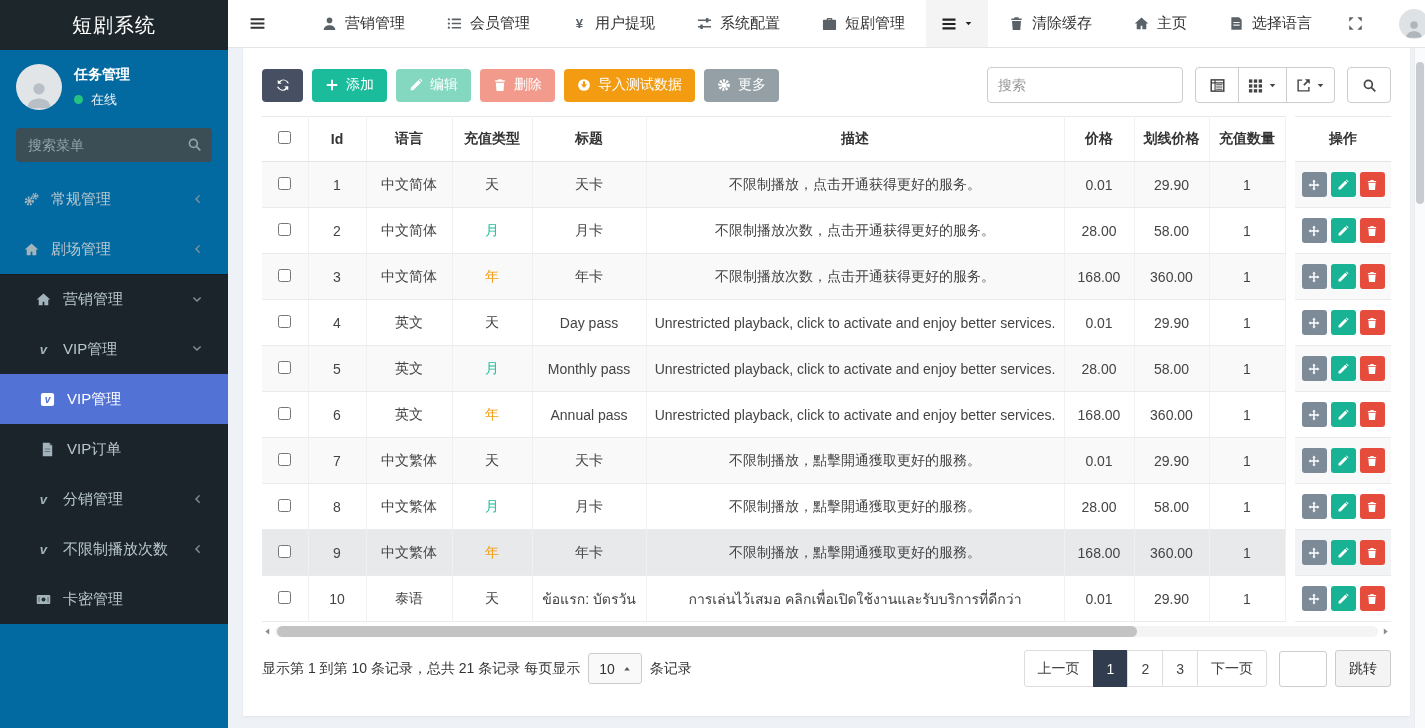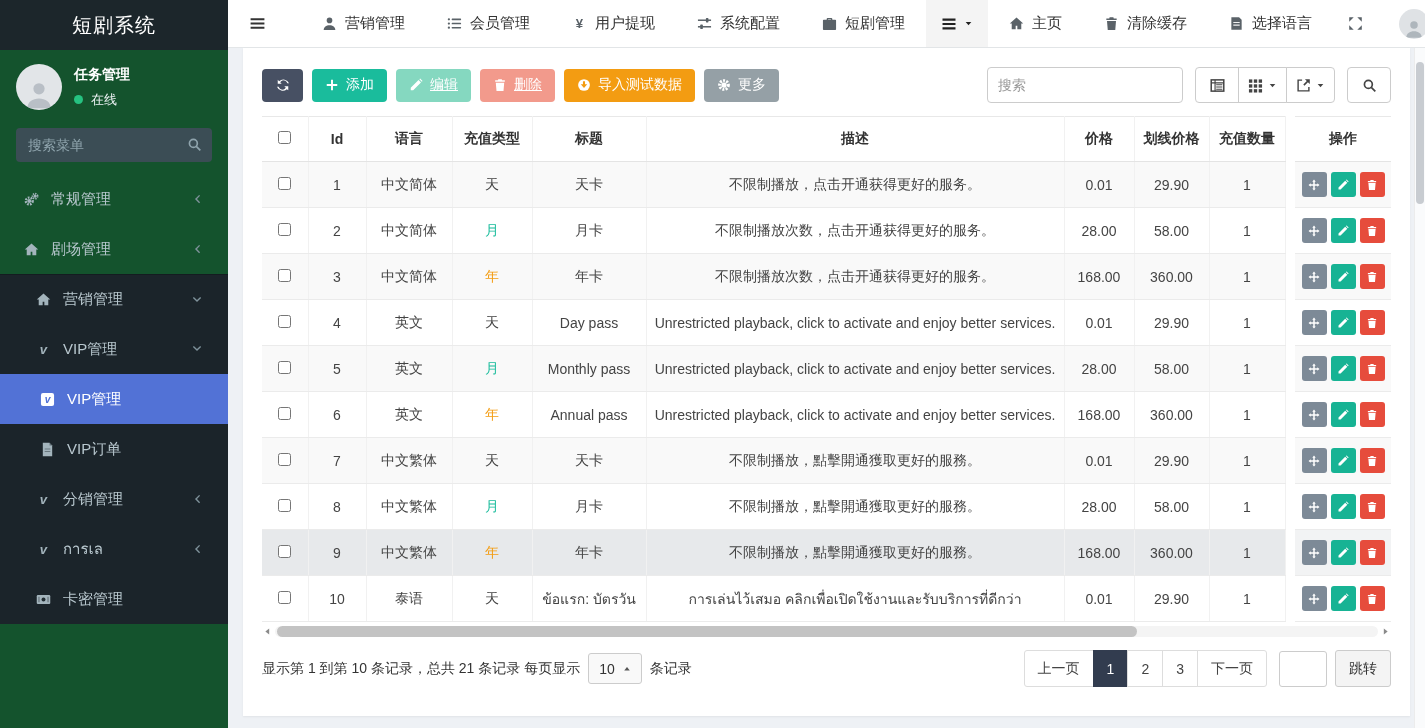--- a/index.html
+++ b/index.html
@@ -5,21 +5,21 @@
   * { margin:0; padding:0; box-sizing:border-box; }
   html,body { width:1425px; height:728px; overflow:hidden; }
   body { font-family:"Liberation Sans", sans-serif; font-size:14px; color:#333; background:#eef1f5; }
   .app { display:flex; width:100%; height:100%; }
 
   
   .icn { display:inline-flex; align-items:center; justify-content:center; }
   .icn svg { width:15px; height:15px; fill:currentColor; display:block; }
 
   
-  .sidebar { width:228px; flex:0 0 228px; background:#14532d; color:#b8c7ce; position:relative; z-index:3; }
+  .sidebar { width:228px; flex:0 0 228px; background:#0369a1; color:#b8c7ce; position:relative; z-index:3; }
   .brand { height:50px; line-height:50px; text-align:center; color:#fff; font-size:20px; background:#1c262b; letter-spacing:1px; }
   .user-panel { display:flex; gap:12px; padding:14px 16px 10px; align-items:center; }
   .avatar { width:46px; height:46px; border-radius:50%; background:#e2e5e8; display:flex; align-items:flex-end; justify-content:center; overflow:hidden; }
   .avatar svg { width:30px; height:30px; fill:#b9bfc6; }
   .u-name { color:#fff; font-weight:bold; font-size:14px; margin-bottom:7px; }
   .u-status { display:flex; align-items:center; gap:8px; font-size:13px; color:#eef3f5; }
   .dot { width:9px; height:9px; border-radius:50%; background:var(--online,#26c281); }
   .menu-search { margin:8px 16px 12px; position:relative; }
   .menu-search input { width:100%; height:34px; background:#3b4d55; border:none; border-radius:4px; color:#cfd8dc; padding:0 34px 0 12px; font-size:14px; font-family:inherit; outline:none; }
   .menu-search input::placeholder { color:#8fa4ad; }
@@ -53,21 +53,21 @@
 
   
   .content { flex:1; padding:0 15px 12px; min-height:0; }
   .card { background:#fff; height:100%; padding:19px 19px 10px; box-shadow:0 1px 2px rgba(0,0,0,.06); display:flex; flex-direction:column; position:relative; }
 
   .toolbar { display:flex; align-items:center; flex:0 0 auto; }
   .tb-left { display:flex; gap:9px; }
   .btn { height:33px; border:none; border-radius:4px; color:#fff; font-size:14px; display:inline-flex; align-items:center; gap:7px; padding:0 13px; cursor:pointer; font-family:inherit; }
   .btn .icn svg { width:14px; height:14px; }
   .btn.icon-only { width:41px; justify-content:center; padding:0; }
-  .btn.disabled { cursor:default;text-decoration:underline; }
+  .btn.disabled { cursor:default; }
   .tb-right { margin-left:auto; display:flex; align-items:center; }
   .search-input { width:196px; height:36px; border:1px solid #ccc; border-radius:4px; padding:0 10px; font-size:14px; color:#333; font-family:inherit; outline:none; }
   .search-input::placeholder { color:#999; }
   .vg { display:flex; margin-left:12px; }
   .vbtn { height:36px; min-width:44px; background:#fff; border:1px solid #ccc; display:inline-flex; align-items:center; justify-content:center; gap:5px; color:#444; cursor:pointer; margin-left:-1px; padding:0 9px; }
   .vg .vbtn:first-child { border-radius:4px 0 0 4px; margin-left:0; }
   .vg .vbtn:last-child { border-radius:0 4px 4px 0; }
   .vbtn.single { border-radius:4px; margin-left:12px; }
 
   
@@ -228,21 +228,21 @@
               <path d="M10.8 2.5L5.3 8l5.5 5.5 1.3-1.3L8 8l4.1-4.2z"></path>
             </svg>
           </span>
         </div>
         <div class="m-item dark">
           <span class="icn">
             <svg viewBox="0 0 16 16">
               <text x="8" y="13" text-anchor="middle" font-size="14" font-weight="bold" font-style="italic" fill="currentColor">v</text>
             </svg>
           </span>
-          <span class="m-label">การเล</span>
+          <span class="m-label">不限制播放次数</span>
           <span class="icn chev">
             <svg viewBox="0 0 16 16">
               <path d="M10.8 2.5L5.3 8l5.5 5.5 1.3-1.3L8 8l4.1-4.2z"></path>
             </svg>
           </span>
         </div>
         <div class="m-item dark">
           <span class="icn">
             <svg viewBox="0 0 16 16">
               <rect x=".8" y="3.2" width="14.4" height="9.6" rx="1.2"></rect>
@@ -323,32 +323,32 @@
             </span>
             <span class="icn caret-sm">
               <svg viewBox="0 0 16 16">
                 <path d="M3 5.3h10L8 11z"></path>
               </svg>
             </span>
           </div>
           <a class="nav-item">
             <span class="icn">
               <svg viewBox="0 0 16 16">
-                <path d="M8 1.6L.8 8h2.1v6.2h4.2v-3.9h1.8v3.9h4.2V8h2.1z"></path>
-              </svg>
-            </span>
-            <span>主页</span>
+                <path d="M6 1.4h4l.4 1.2h3.1v1.6H2.5V2.6h3.1zM3.2 5.3h9.6L12 14.8H4z"></path>
+              </svg>
+            </span>
+            <span>清除缓存</span>
           </a>
           <a class="nav-item">
             <span class="icn">
               <svg viewBox="0 0 16 16">
-                <path d="M6 1.4h4l.4 1.2h3.1v1.6H2.5V2.6h3.1zM3.2 5.3h9.6L12 14.8H4z"></path>
-              </svg>
-            </span>
-            <span>清除缓存</span>
+                <path d="M8 1.6L.8 8h2.1v6.2h4.2v-3.9h1.8v3.9h4.2V8h2.1z"></path>
+              </svg>
+            </span>
+            <span>主页</span>
           </a>
           <a class="nav-item">
             <span class="icn">
               <svg viewBox="0 0 16 16">
                 <path d="M2.5 1.3h8.2l2.8 2.8v10.6H2.5z"></path>
                 <path fill="#fff" opacity=".9" d="M4.6 6.3h6.8v1.2H4.6zM4.6 9.1h6.8v1.2H4.6z"></path>
               </svg>
             </span>
             <span>选择语言</span>
           </a>

